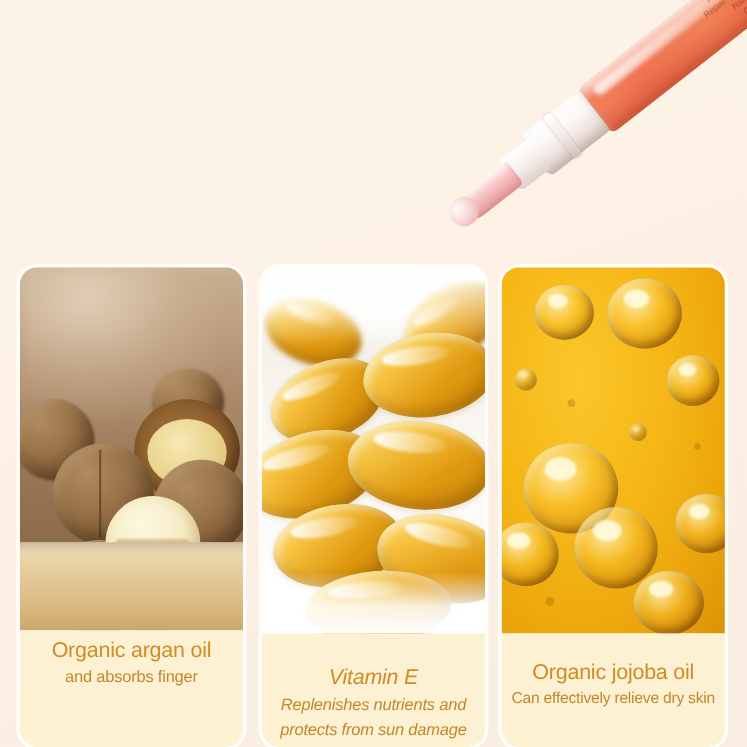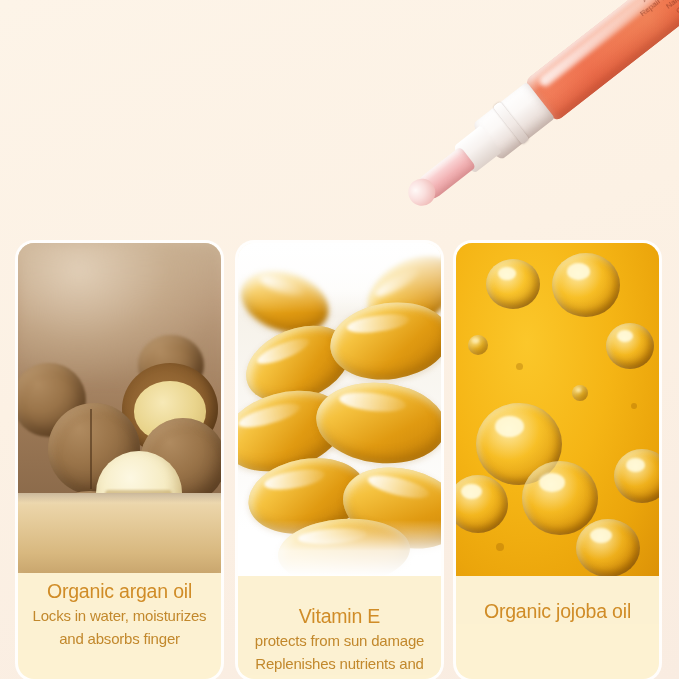--- a/index.html
+++ b/index.html
@@ -222,21 +222,21 @@
   }
   .cap-body {
     font-family: "Liberation Sans Narrow", "Liberation Sans", sans-serif;
     font-size: 15px;
     line-height: 23px;
     color: #c2882c;
     letter-spacing: -0.2px;
   }
   .cap-body div { white-space: nowrap; }
   #card-1 .card-caption { padding-top: 5px; }
-  #card-2 .card-caption { padding-top: 27px; }
+  #card-2 .card-caption { padding-top: 27px; font-style: italic; }
   #card-3 .card-caption { padding-top: 22px; }
   #card-3 .cap-body { font-size: 14.2px; }
 
   
   .nuts {
     position: absolute; inset: 0;
     background: linear-gradient(to bottom, #cfb89c 0%, #c0a183 18%, #9a7755 55%, #8b6a4a 78%, #7c5e40 100%);
   }
   .nuts-blur-top {
     position: absolute; left:0; top:0; width:100%; height:42%;
@@ -440,21 +440,20 @@
           <div class="nut n6"></div>
           <div class="nut-shellcup"></div>
           <div class="nut-kernel"></div>
           <div class="bowl"></div>
         </div>
       </div>
       <div class="card-caption">
         <div class="caption-fade"></div>
         <div class="cap-title">Organic argan oil</div>
         <div class="cap-body">
-          <div>Locks in water, moisturizes</div>
           <div>and absorbs finger</div>
         </div>
       </div>
     </div>
 
     <div class="card" id="card-2">
       <div class="card-photo">
         <div class="gels">
           <div class="gel g9"></div>
           <div class="gel g8"></div>
@@ -465,22 +464,22 @@
           <div class="gel g5"></div>
           <div class="gel g6"></div>
           <div class="gel g7"></div>
           <div class="gels-topblur"></div>
           <div class="gels-botfade"></div>
         </div>
       </div>
       <div class="card-caption">
         <div class="cap-title">Vitamin E</div>
         <div class="cap-body">
+          <div>Replenishes nutrients and</div>
           <div>protects from sun damage</div>
-          <div>Replenishes nutrients and</div>
         </div>
       </div>
     </div>
 
     <div class="card" id="card-3">
       <div class="card-photo">
         <div class="oil">
           <div class="bub b1"></div>
           <div class="bub b2"></div>
           <div class="bub b3"></div>
@@ -491,17 +490,20 @@
           <div class="bub b8"></div>
           <div class="bub b9"></div>
           <div class="bub b10"></div>
           <div class="oil-speck" style="left:60px; top:120px; width:7px; height:7px;"></div>
           <div class="oil-speck" style="left:175px; top:160px; width:6px; height:6px;"></div>
           <div class="oil-speck" style="left:40px; top:300px; width:8px; height:8px;"></div>
         </div>
       </div>
       <div class="card-caption">
         <div class="cap-title">Organic jojoba oil</div>
+        <div class="cap-body">
+          <div>Can effectively relieve dry skin</div>
+        </div>
       </div>
     </div>
 
   </div>
 </div>
 
 </body></html>

